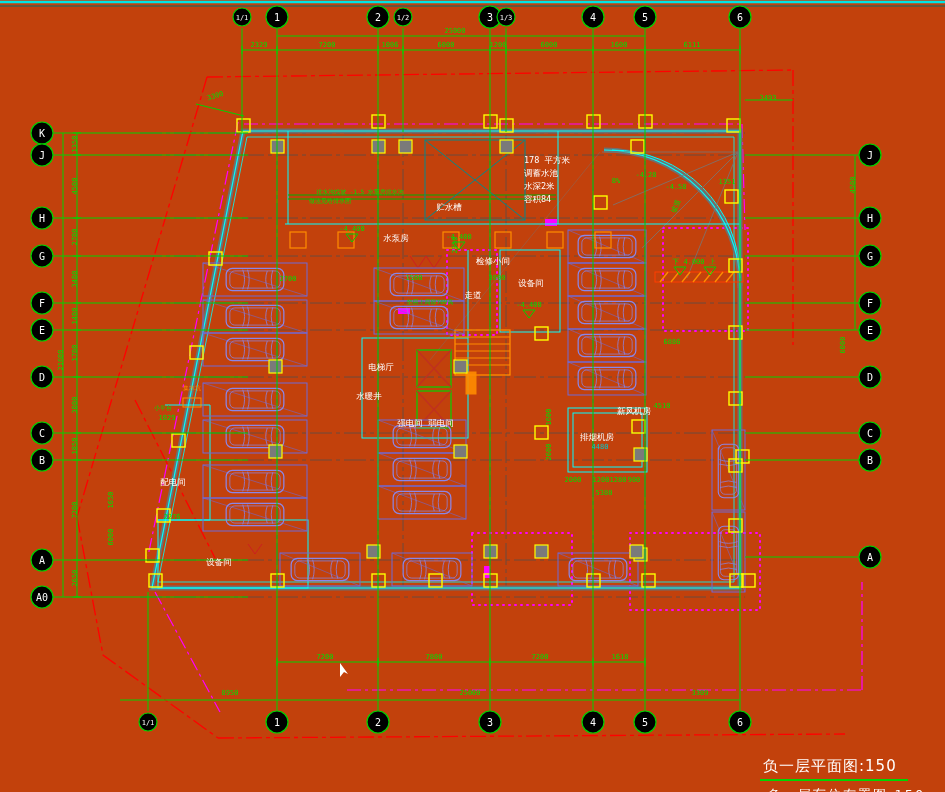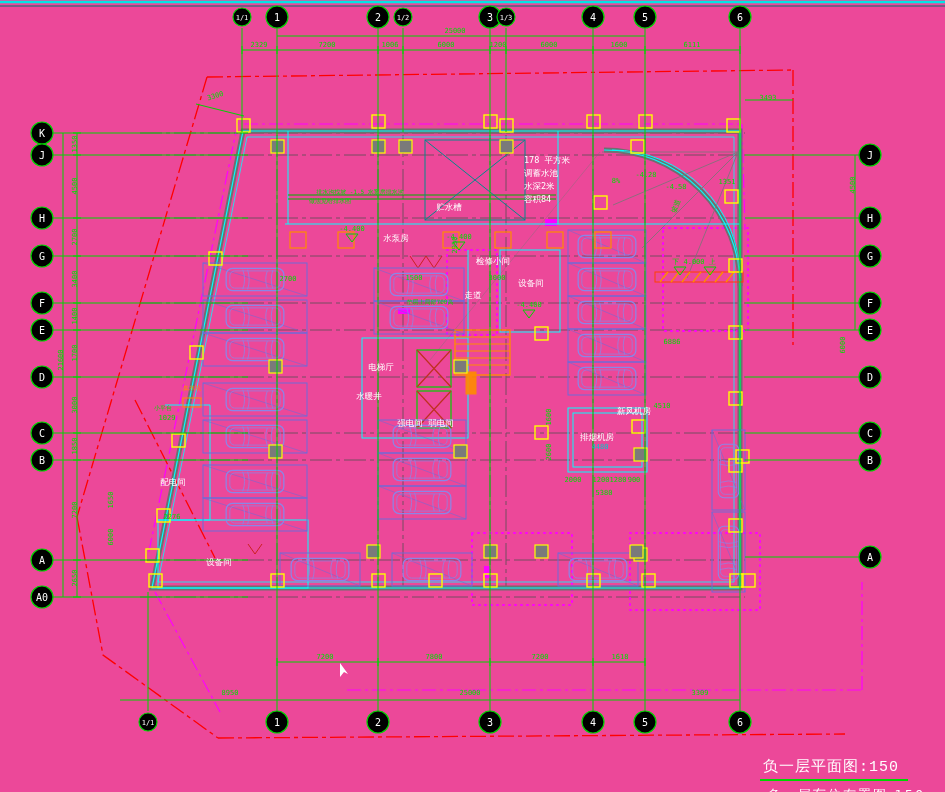--- a/index.html
+++ b/index.html
@@ -1,16 +1,16 @@
 <!DOCTYPE html>
 <html><head>
 <meta charset="utf-8">
 <style>
   html,body{margin:0;padding:0;background:#000;}
-  #stage{position:relative;width:945px;height:792px;background:#ec4899;overflow:hidden;
+  #stage{position:relative;width:945px;height:792px;background:#c2410c;overflow:hidden;
          font-family:"DejaVu Sans",sans-serif;}
   svg text{font-family:"DejaVu Sans Mono","DejaVu Sans",monospace;}
   .abs{position:absolute;}
   #main-title{color:#ffffff;font-size:15px;letter-spacing:1px;white-space:nowrap;}
   #title-underline{height:2px;background:#00d400;}
   #partial-caption{color:#ffffff;font-size:13px;white-space:nowrap;overflow:hidden;height:6px;letter-spacing:2px;}
 </style>
 </head>
 <body>
 
@@ -544,16 +544,16 @@
         <path d="M346 234 h12 l-6 8 z" fill="none" stroke="#00d400" stroke-width="1"></path>
         <path d="M453 242 h12 l-6 8 z" fill="none" stroke="#00d400" stroke-width="1"></path>
         <path d="M523 310 h12 l-6 8 z" fill="none" stroke="#00d400" stroke-width="1"></path>
         <path d="M674 267 h12 l-6 8 z" fill="none" stroke="#00d400" stroke-width="1"></path>
         <path d="M704 267 h12 l-6 8 z" fill="none" stroke="#00d400" stroke-width="1"></path>
       </g>
 
   <polygon points="340,663 340,677 344,672 348,674" fill="#ffffff"></polygon>
 </svg>
 
-<div class="abs" id="main-title" style="left:763px;top:757px;font-family:Liberation Mono, monospace;">负一层平面图:150</div>
+<div class="abs" id="main-title" style="left:763px;top:757px;">负一层平面图:150</div>
 <div class="abs" id="title-underline" style="left:760px;top:779px;width:148px;"></div>
 <div class="abs" id="partial-caption" style="left:768px;top:786px;width:170px;">负一层车位布置图:150</div>
 </div>
 
 </body></html>

